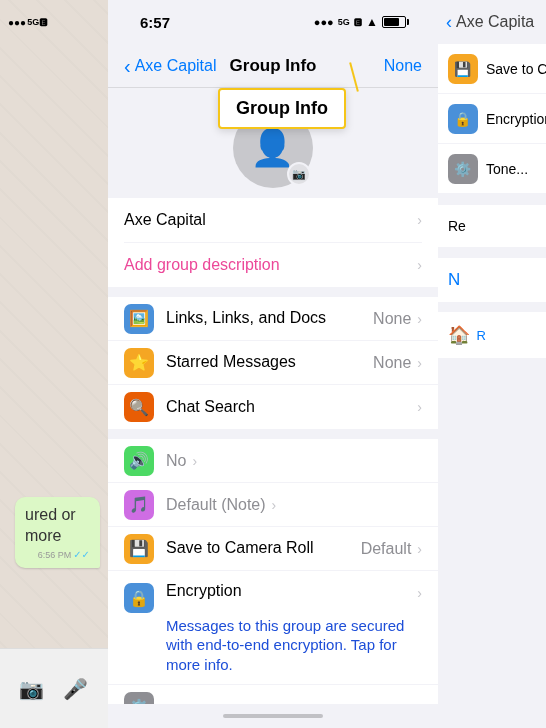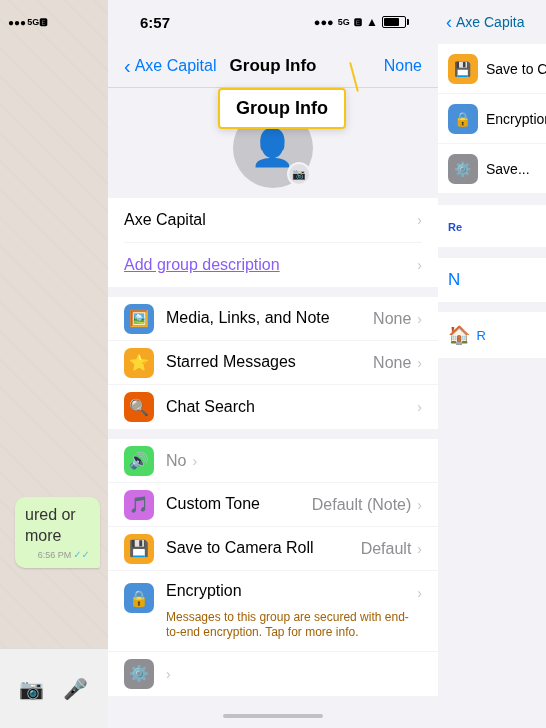--- a/index.html
+++ b/index.html
@@ -296,23 +296,23 @@
       display: flex;
       flex-direction: column;
       justify-content: center;
     }
     .list-item-label {
       font-size: 16px;
       color: #000;
       line-height: 1.3;
     }
     .list-item-sublabel {
-      font-size: 12px;
-      color: #a16207;
-      margin-top: 8px;
+      font-size: 15px;
+      color: #1d4ed8;
+      margin-top: 14px;
       line-height: 1.3;
     }
     .list-item-value {
       font-size: 16px;
       color: #8e8e93;
       margin-right: 6px;
     }
     .list-item-chevron {
       font-size: 14px;
       color: #c7c7cc;
@@ -333,22 +333,21 @@
     .group-desc-item {
       min-height: 44px;
       padding: 10px 16px;
       display: flex;
       align-items: center;
       justify-content: space-between;
       cursor: pointer;
     }
     .group-desc-text {
       font-size: 16px;
-      color: #8b5cf6;
-      text-decoration: underline;
+      color: #ec4899;
     }
 
     
     .right-panel {
       width: 108px;
       height: 100%;
       background: #f2f2f7;
       position: relative;
       overflow: hidden;
       flex-shrink: 0;
@@ -365,22 +364,22 @@
       display: flex;
       align-items: center;
       padding: 0 8px;
       gap: 4px;
     }
     .right-back-arrow {
       color: #007aff;
       font-size: 18px;
     }
     .right-back-text {
-      color: #0369a1;
-      font-size: 14px;
+      color: #404040;
+      font-size: 16px;
     }
     .right-list-section {
       background: white;
       margin-top: 0;
     }
     .right-list-item {
       display: flex;
       align-items: center;
       padding: 8px 10px;
       border-bottom: 1px solid #f2f2f7;
@@ -500,21 +499,21 @@
       </div>
     </div>
 
     <div class="section">
 
       <div class="list-item">
         <div class="list-item-icon" style="background:#4a90d9;">
           <span>🖼️</span>
         </div>
         <div class="list-item-content">
-          <span class="list-item-label">Media, Links, and Note</span>
+          <span class="list-item-label">Links, Links, and Docs</span>
         </div>
         <span class="list-item-value">None</span>
         <span class="list-item-chevron">›</span>
       </div>
 
       <div class="list-item">
         <div class="list-item-icon" style="background:#f5a623;">
           <span>⭐</span>
         </div>
         <div class="list-item-content">
@@ -542,23 +541,20 @@
           <span>🔊</span>
         </div>
         <span class="list-item-value">No</span>
         <span class="list-item-chevron">›</span>
       </div>
 
       <div class="list-item">
         <div class="list-item-icon" style="background:#cf6de4;">
           <span>🎵</span>
         </div>
-        <div class="list-item-content">
-          <span class="list-item-label">Custom Tone</span>
-        </div>
         <span class="list-item-value">Default (Note)</span>
         <span class="list-item-chevron">›</span>
       </div>
 
       <div class="list-item">
         <div class="list-item-icon" style="background:#f5a623;">
           <span>💾</span>
         </div>
         <div class="list-item-content">
           <span class="list-item-label">Save to Camera Roll</span>
@@ -619,27 +615,27 @@
           <span class="right-item-label">Encryption</span>
           
         </div>
       </div>
 
       <div class="right-list-item">
         <div class="right-icon" style="background:#8e8e93;">
           <span>⚙️</span>
         </div>
         <div class="right-item-content">
-          <span class="right-item-label">Save...</span>
+          <span class="right-item-label">Tone...</span>
         </div>
       </div>
     </div>
 
     <div style="background:white; margin-top:10px; padding:12px 10px; border-top:1px solid #f2f2f7; border-bottom:1px solid #f2f2f7;">
-      <span style="font-size:11px; color:#1d4ed8; font-weight:700;">Re</span>
+      <span style="font-size:14px; color:#000000; font-weight:400;">Re</span>
     </div>
 
     <div style="background:white; margin-top:10px; padding:12px 10px;">
       <span style="font-size:17px; color:#007aff;">N</span>
     </div>
 
     <div style="background:white; margin-top:10px; padding:12px 10px; display:flex; align-items:center; gap:6px;">
       <span style="font-size:18px;">🏠</span>
       <span style="font-size:13px; color:#007aff;">R</span>
     </div>

